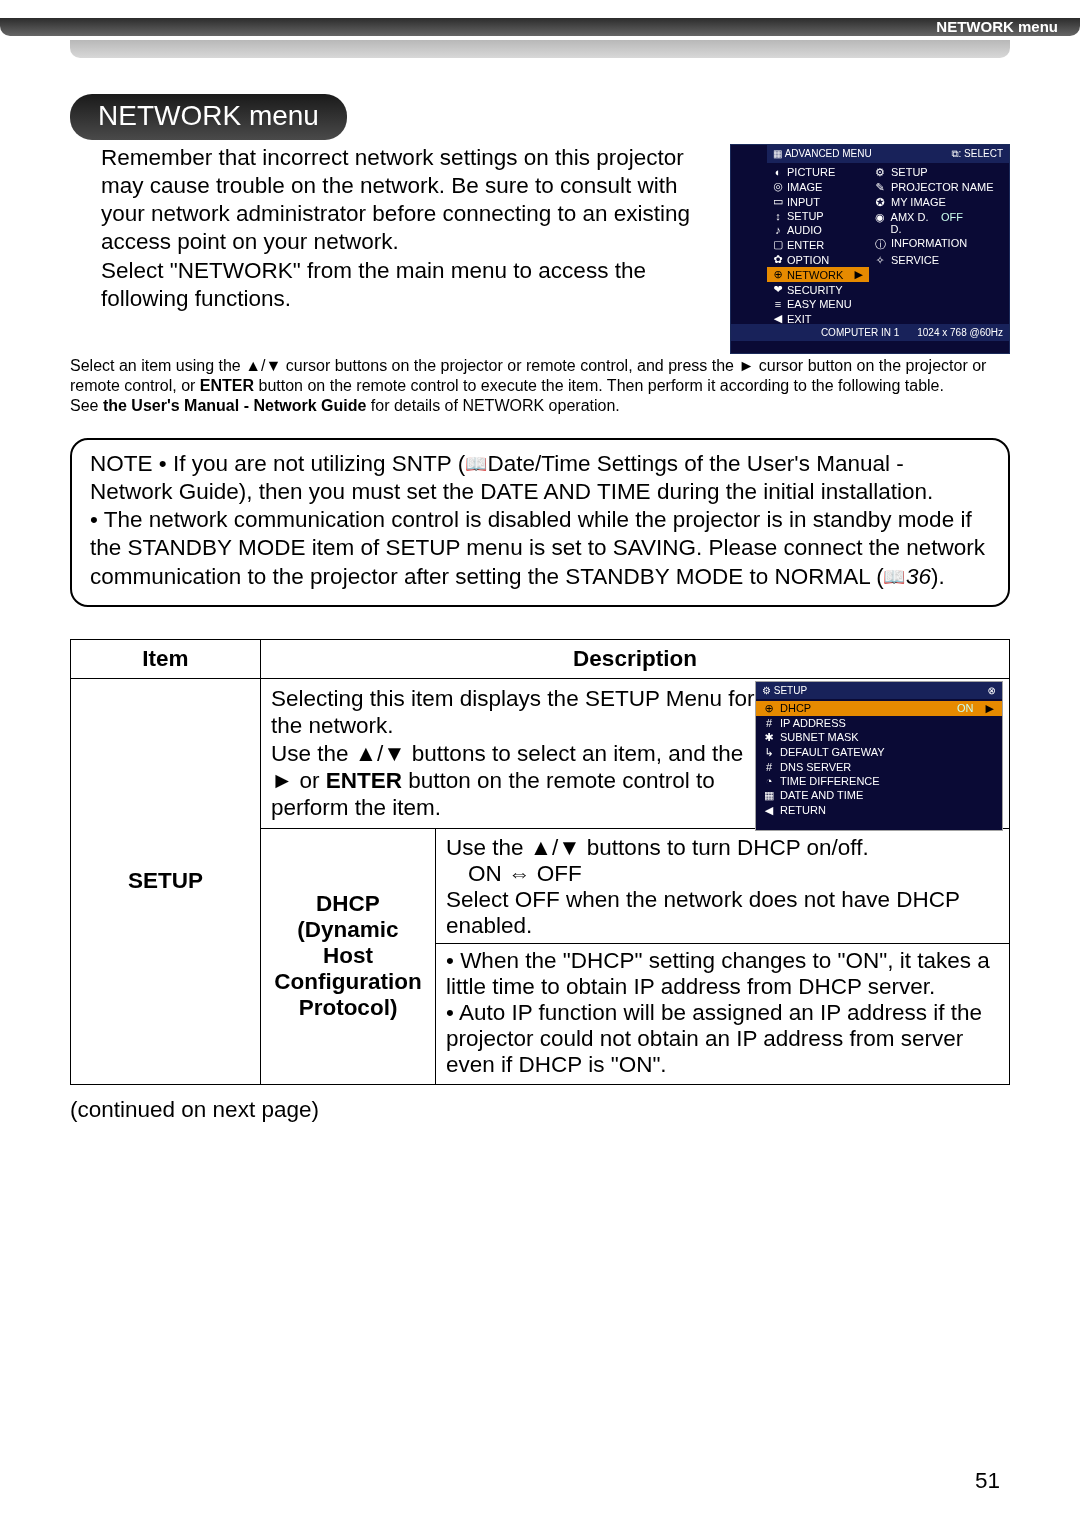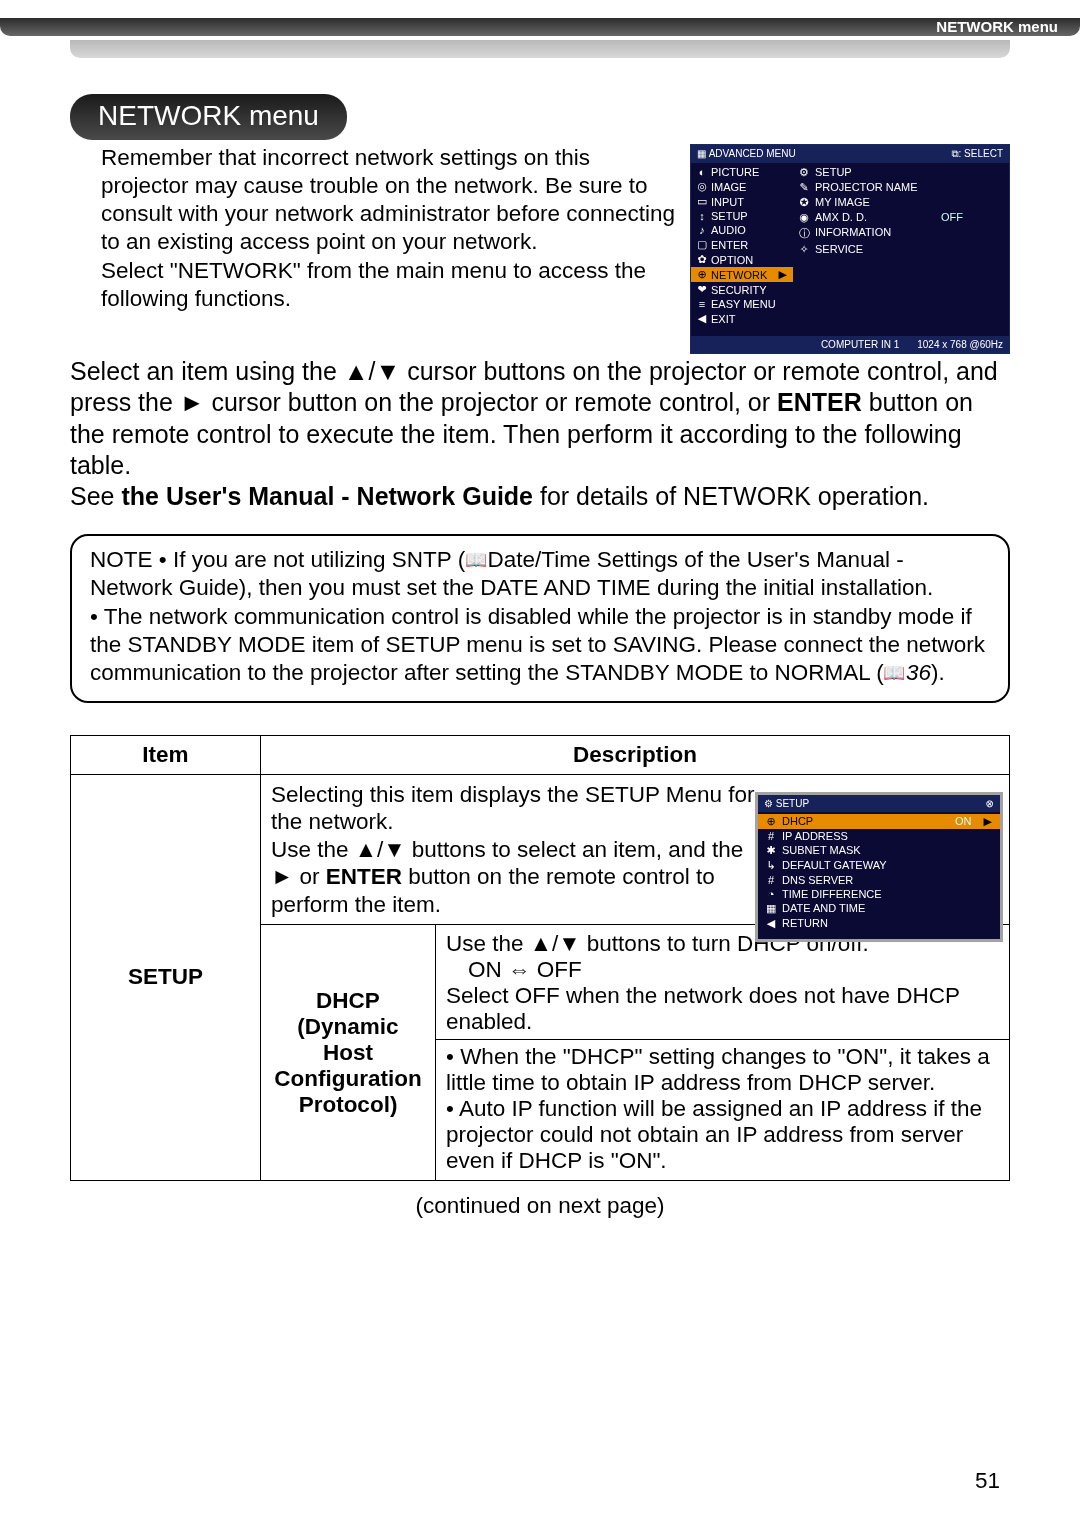--- a/index.html
+++ b/index.html
@@ -54,27 +54,28 @@
     display: flex;
     gap: 12px;
   }
   .intro-text {
     flex: 1;
     font-size: 22.5px;
     line-height: 1.25;
     margin-left: 31px;
   }
   .osd-main {
-    width: 320px;
+    width: 280px;
     height: 210px;
     background: #0a0a35;
     color: #fff;
     font-size: 11px;
     border: 1px solid #1a2a5a;
     position: relative;
+    padding-left: 36px;
   }
   .osd-header {
     background: #18225a;
     padding: 3px 6px;
     display: flex;
     justify-content: space-between;
     font-size: 10px;
   }
   .osd-body {
     display: flex;
@@ -100,30 +101,30 @@
     text-align: center;
   }
   .osd-right {
     flex: 1;
     padding: 2px 6px;
   }
   .osd-right-item { padding: 1px 0; display:flex; gap:6px; }
   .osd-right-item .val { margin-left:auto; padding-right:40px; color:#cfe; }
   .osd-footer {
     position: absolute;
-    bottom: 0; left: 0; right: 0;
+    bottom: 12px; left: 0; right: 0;
     background: #18225a;
     padding: 3px 6px;
     font-size: 10px;
     display: flex;
     justify-content: flex-end;
     gap: 18px;
   }
   .para {
-    font-size: 25px;
+    font-size: 16px;
     line-height: 1.25;
     margin-top: 2px;
   }
   .note-box {
     border: 2px solid #000;
     border-radius: 18px;
     padding: 10px 18px 14px 18px;
     margin-top: 22px;
     font-size: 22.5px;
     line-height: 1.25;
@@ -144,47 +145,46 @@
   table.main-table th {
     font-weight: bold;
   }
   .item-col { width: 190px; }
   .subitem-col { width: 175px; }
   .setup-desc-row { position: relative; margin-top: 48px; }
   .setup-desc-text { width: 498px; line-height:1.22; }
   .setup-osd {
     position: absolute;
     right: 6px;
-    top: 17px;
+    top: 2px;
     width: 248px;
     height: 150px;
     background: #0a0a35;
     color: #fff;
     font-size: 11px;
-    border: 3px solid #a3a3a3;
+    border: 1px solid #a3a3a3;
   }
   .setup-osd-header {
     background: #18225a;
     padding: 3px 6px;
     display: flex; justify-content: space-between;
     font-size: 10px;
   }
   .setup-osd-body { padding: 2px 0; }
   .setup-osd-item {
     padding: 1px 8px;
     display: flex;
     align-items: center;
     gap: 6px;
   }
   .setup-osd-item.sel { background: #e68a00; color: #000; }
   .setup-osd-item .val { margin-left:auto; color:#cfe; padding-right:6px;}
   .continued {
     font-size: 22.5px;
     margin-top: 12px;
-    text-align: center;
   }
   .page-num {
     position: absolute;
     bottom: 38px;
     right: 80px;
     font-size: 22.5px;
   }
   .center-cell { text-align:center; vertical-align: middle !important; font-weight:bold; }
 </style>
 </head>

